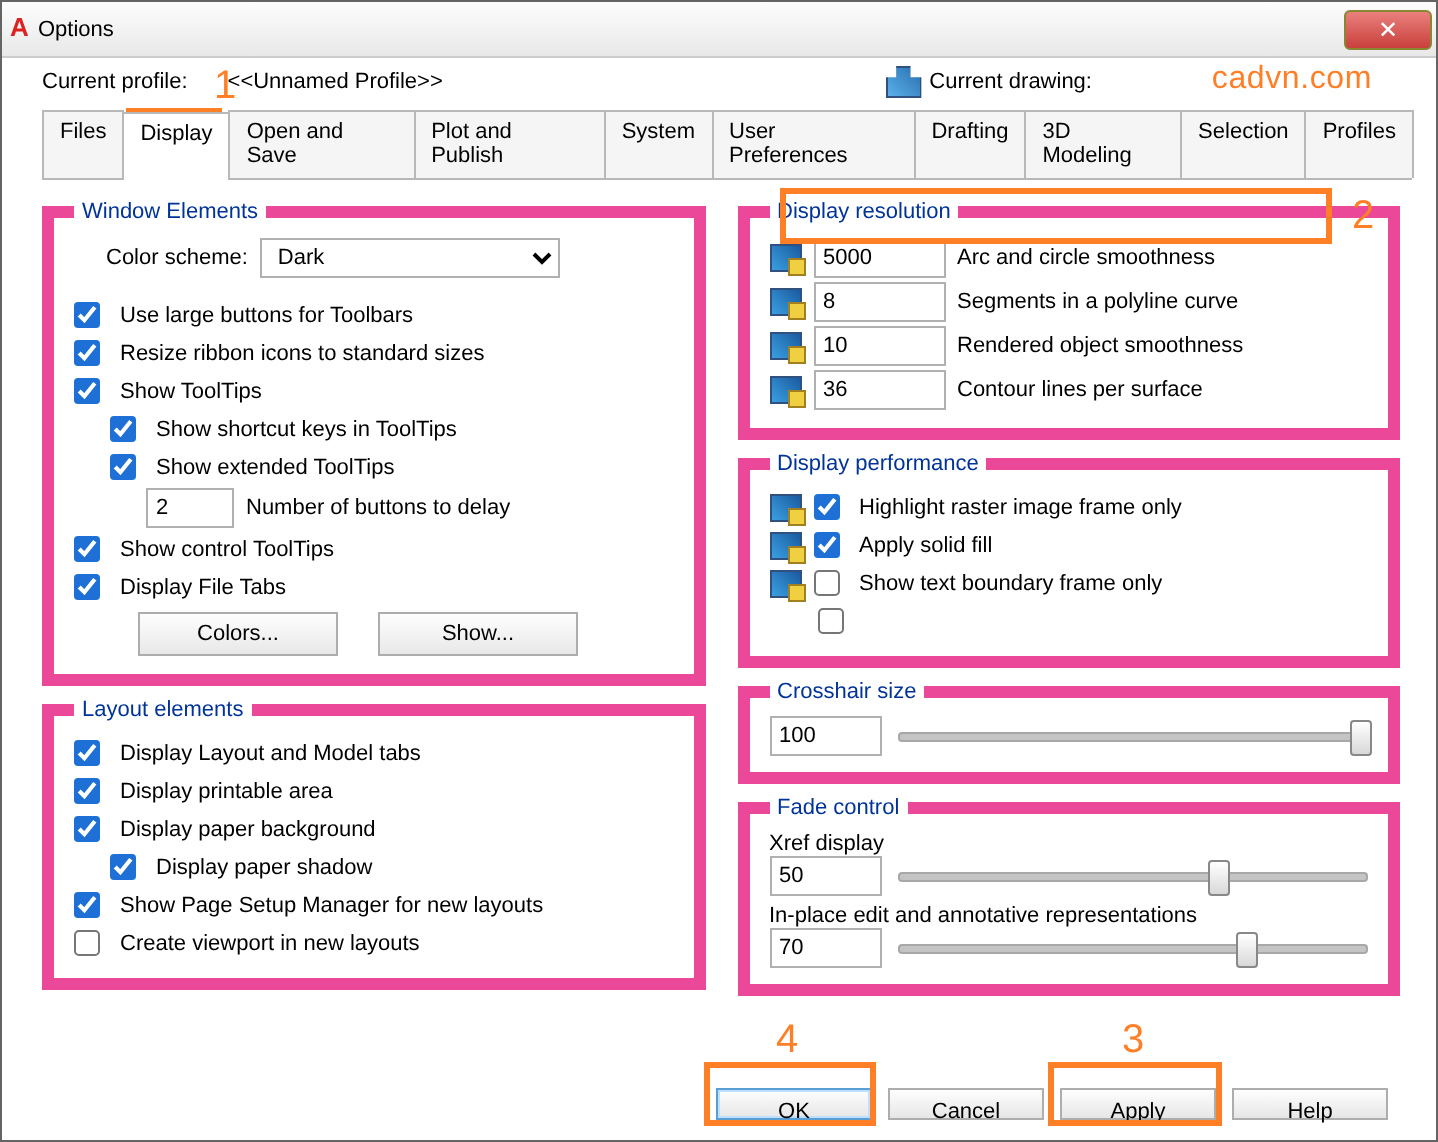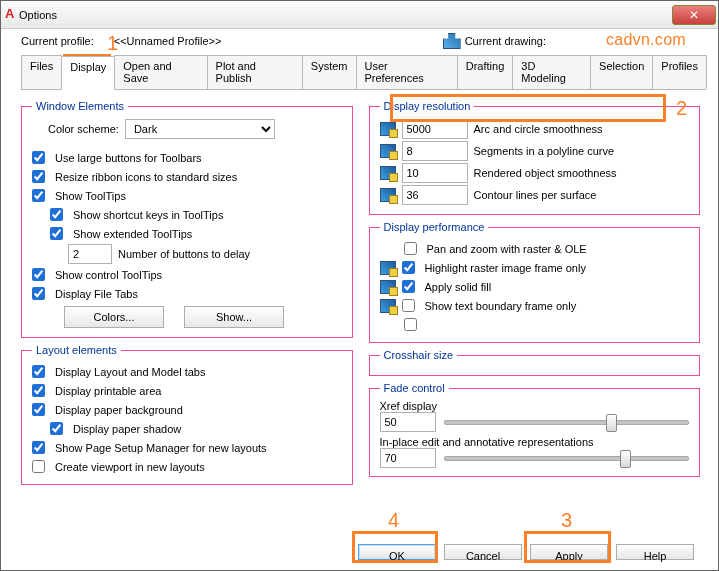--- a/index.html
+++ b/index.html
@@ -11,21 +11,21 @@
 .titlebar .close { width: 44px; height: 20px; background: linear-gradient(#e9807c, #c9403c); border: 1px solid #883; border-radius: 3px; color: #fff; text-align: center; line-height: 18px; font-size: 12px; }
 .header-row { display: flex; align-items: center; padding: 4px 12px 2px 20px; }
 .header-row .lbl { margin-right: 20px; }
 .header-row .profile { color: #000; }
 .watermark { position: absolute; right: 32px; top: 30px; color: #ff7f27; font-size: 16px; font-weight: normal; letter-spacing: 0.3px; pointer-events:none; }
 .tabs { display: flex; margin: 4px 12px 0 20px; border-bottom: 1px solid #b8b8b8; }
 .tab { padding: 4px 8px 5px; border: 1px solid #b8b8b8; border-bottom: none; background: #f5f5f5; margin-right: -1px; position: relative; }
 .tab.active { background: #fff; top: 1px; z-index: 2; }
 .content { display: flex; padding: 10px 18px 6px 20px; gap: 16px; }
 .col { flex: 1; display: flex; flex-direction: column; gap: 6px; }
-fieldset { border: 1px solid #ec4899; padding: 6px 10px 8px 10px; margin: 0; }
+fieldset { border: 6px solid #ec4899; padding: 6px 10px 8px 10px; margin: 0; }
 legend { padding: 0 4px; color: #003399; }
 .row { display: flex; align-items: center; gap: 6px; padding: 1px 0; min-height: 19px; }
 .ind1 { margin-left: 18px; } .ind2 { margin-left: 36px; }
 input[type=checkbox] { margin: 0 4px 0 0; width: 13px; height: 13px; accent-color: #1e6fd6; }
 select, input[type=text] { height: 20px; border: 1px solid #b0b0b0; padding: 1px 4px; }
 select { width: 150px; background: #fff; }
 .btn-mid { width: 100px; height: 22px; border: 1px solid #adadad; background: linear-gradient(#fefefe,#e8e8e8); text-align: center; line-height: 20px; }
 .numbox { width: 66px; height: 20px; border: 1px solid #9c9c9c; padding: 1px 4px; background:#fff; }
 .icon-drw { width: 16px; height: 14px; display:inline-block; background: linear-gradient(45deg,#3aa0e0,#1a5aa0); border: 1px solid #305080; position:relative; }
 .icon-drw::after { content:""; position:absolute; right:-3px; bottom:-3px; width:7px; height:7px; background:#f0d040; border:1px solid #a08020; }
@@ -174,47 +174,48 @@
         <div class="row">
             <span class="icon-drw"></span>
             <input type="text" class="numbox" value="36" style="">
             <span>Contour lines per surface</span>
           </div>
       </fieldset>
 
       <fieldset>
         <legend>Display performance</legend>
         <div class="row">
+            <span class="icon-drw"></span>
+            <input type="checkbox" checked="" style="">
+            <span>Highlight raster image frame only</span>
+          </div>
+        <div class="row">
+            <span class="icon-drw"></span>
+            <input type="checkbox" checked="" style="">
+            <span>Apply solid fill</span>
+          </div>
+        <div class="row">
+            <span class="icon-drw"></span>
+            <input type="checkbox" style="">
+            <span>Show text boundary frame only</span>
+          </div>
+        <div class="row">
             <span style="width:18px"></span>
             <input type="checkbox" style="">
-            <span>Pan and zoom with raster &amp; OLE</span>
-          </div>
-        <div class="row">
-            <span class="icon-drw"></span>
-            <input type="checkbox" checked="" style="">
-            <span>Highlight raster image frame only</span>
-          </div>
-        <div class="row">
-            <span class="icon-drw"></span>
-            <input type="checkbox" checked="" style="">
-            <span>Apply solid fill</span>
-          </div>
-        <div class="row">
-            <span class="icon-drw"></span>
-            <input type="checkbox" style="">
-            <span>Show text boundary frame only</span>
-          </div>
-        <div class="row">
-            <span style="width:18px"></span>
-            <input type="checkbox" style="">
           </div>
       </fieldset>
 
       <fieldset>
         <legend>Crosshair size</legend>
+        <div class="slider-row">
+          <input type="text" class="numbox" style="width: 56px;" value="100">
+          <div class="slider-track">
+              <div class="slider-thumb" style="left:96%"></div>
+            </div>
+        </div>
       </fieldset>
 
       <fieldset>
         <legend>Fade control</legend>
         <div>Xref display</div>
         <div class="slider-row">
           <input type="text" class="numbox" style="width: 56px;" value="50">
           <div class="slider-track">
               <div class="slider-thumb" style="left:66%"></div>
             </div>

